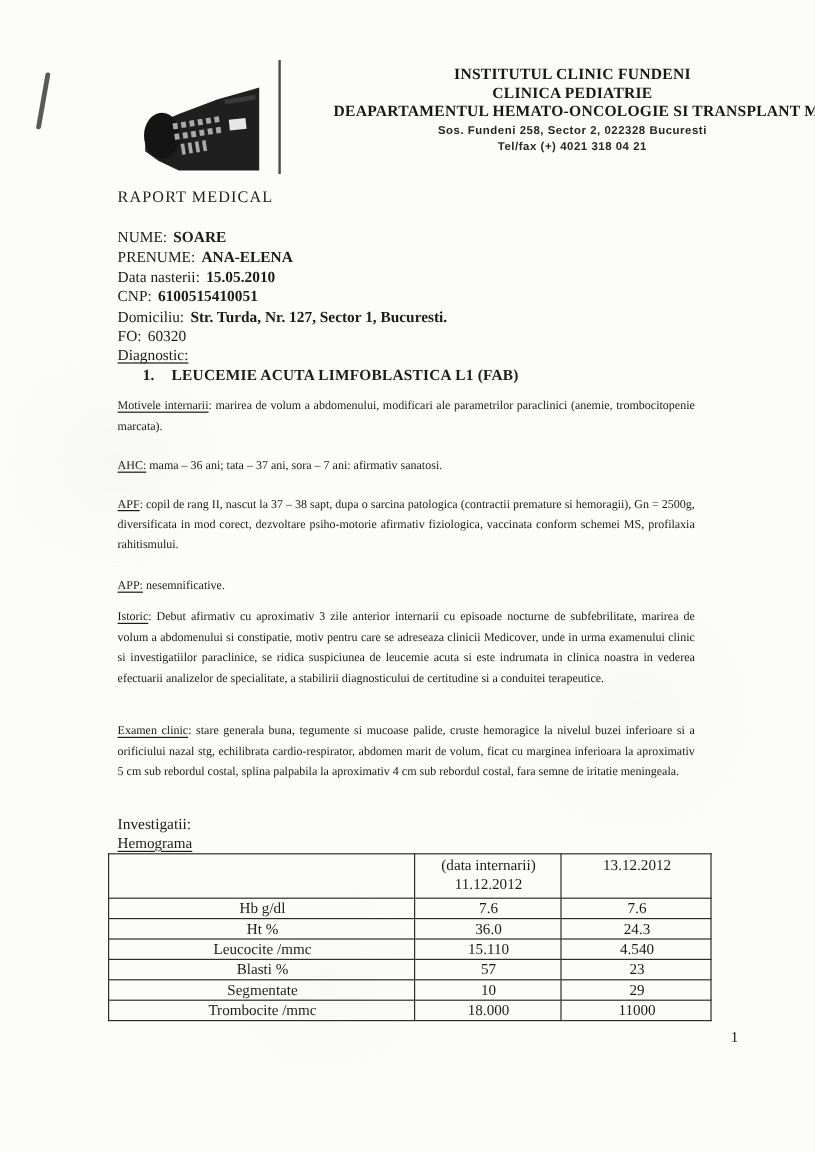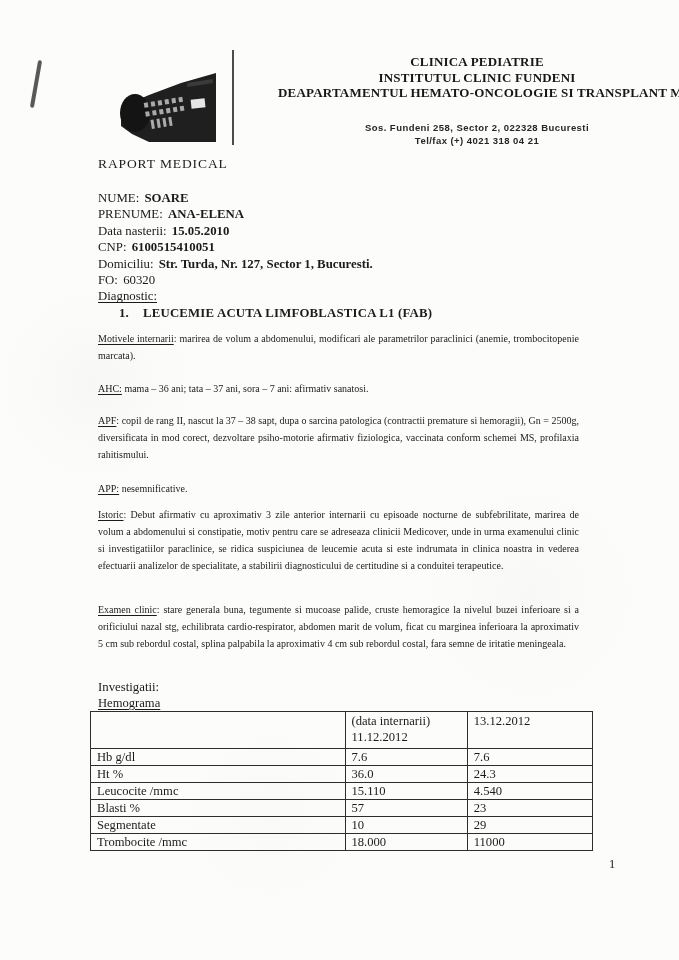--- a/index.html
+++ b/index.html
@@ -18,41 +18,41 @@
     position:absolute; left:34px; top:60px; width:4px; height:48px;
     background:#3c3c3c; border-radius:2px; transform:rotate(10deg); opacity:.85;
   }
   .logo { position:absolute; left:119px; top:69px; width:98px; height:79px; }
   .vdiv { position:absolute; left:232px; top:50px; width:2px; height:95px; background:#4c4c4c; }
   .letterhead { position:absolute; left:278px; top:54px; width:398px; text-align:center; }
   .inst { font-weight:bold; font-size:13px; line-height:15.5px; letter-spacing:0.2px; color:#171717; }
   .dept { white-space:nowrap; }
   .addr {
     font-family:"Liberation Sans", sans-serif; font-weight:bold;
-    font-size:9.5px; line-height:13px; letter-spacing:0.45px; color:#262626; margin-top:20px;
+    font-size:9.5px; line-height:13px; letter-spacing:0.45px; color:#262626; margin-top:2px;
   }
   .addr:last-child { margin-top:0; }
   .title { position:absolute; left:98px; top:156px; font-size:13.5px; letter-spacing:0.9px; color:#1d1d1d; }
   .patient { position:absolute; left:98px; top:190px; width:481px; font-size:12.8px; line-height:16.4px; }
   .lbl { margin-right:2px; }
   .val-b { font-weight:bold;margin-top:17px; }
   .u { text-decoration:underline; text-underline-offset:2px; }
   .diag { padding-left:21px; }
   .num { display:inline-block; min-width:16px; font-weight:bold; margin-right:8px; }
   .dx { font-weight:bold; letter-spacing:0.2px; }
   .para {
     position:absolute; left:98px; width:481px; margin:0;
     font-size:10px; line-height:16.9px; text-align:justify; color:#1b1b1b;
   }
   .inv-head { position:absolute; left:98px; top:680px; font-weight:normal; font-size:12.8px; }
   .inv-sub { position:absolute; left:98px; top:696px; font-size:12.6px; text-decoration:underline; text-underline-offset:2px; }
   table.hemo {
     position:absolute; left:90px; top:711px; width:503px;
     border-collapse:collapse; table-layout:fixed;
-    font-size:12.6px; color:#1b1b1b;
+    font-size:12.6px; color:#1b1b1b;text-align:center;
   }
   table.hemo td { border:1.5px solid #2d2d2d; padding:0 4px 0 6px; height:16px; overflow:hidden; }
   table.hemo tr.hrow td { height:35px; vertical-align:top; padding-top:1px; line-height:16px; }
   .pageno { position:absolute; left:609px; top:857px; font-size:12.5px; }
 </style>
 </head>
 <body>
 
 <div class="page">
 
@@ -81,22 +81,22 @@
           <rect x="48" y="48" width="3" height="9"></rect>
       </g>
       <rect x="72" y="30" width="14" height="9" fill="#e6e6e6" transform="rotate(-6 79 34)"></rect>
       <rect x="68" y="12" width="26" height="4" fill="#3a3a3a" transform="rotate(-9 81 14)"></rect>
     </svg>
   </div>
 
   <div class="vdiv"></div>
 
   <div class="letterhead">
+    <div class="inst">INSTITUTUL CLINIC FUNDENI</div>
     <div class="inst">CLINICA PEDIATRIE</div>
-    <div class="inst">INSTITUTUL CLINIC FUNDENI</div>
     <div class="inst dept">DEAPARTAMENTUL HEMATO-ONCOLOGIE  SI  TRANSPLANT MEDULAR</div>
     <div class="addr">Sos. Fundeni 258, Sector 2, 022328 Bucuresti</div>
     <div class="addr">Tel/fax  (+) 4021 318 04 21</div>
   </div>
 
   <div class="title">RAPORT MEDICAL</div>
 
   <div class="patient">
     <div class="field">
       <span class="lbl">NUME:</span>

